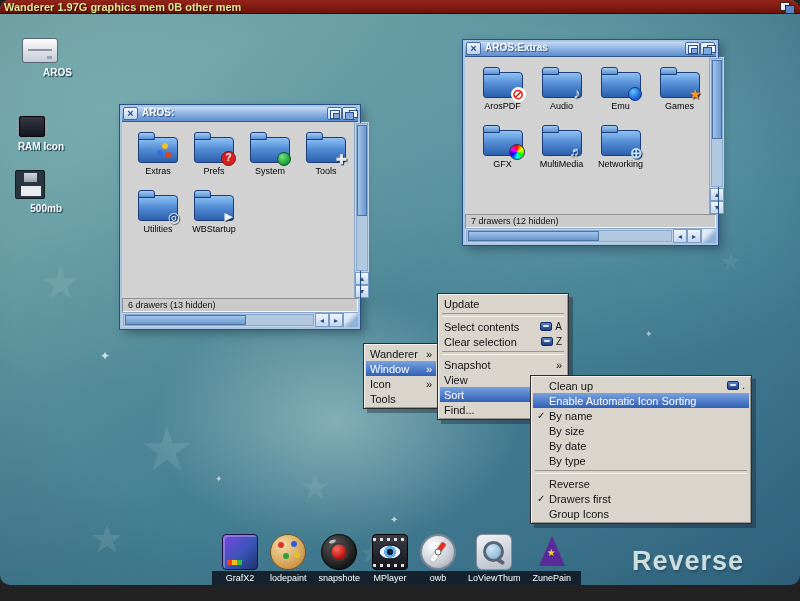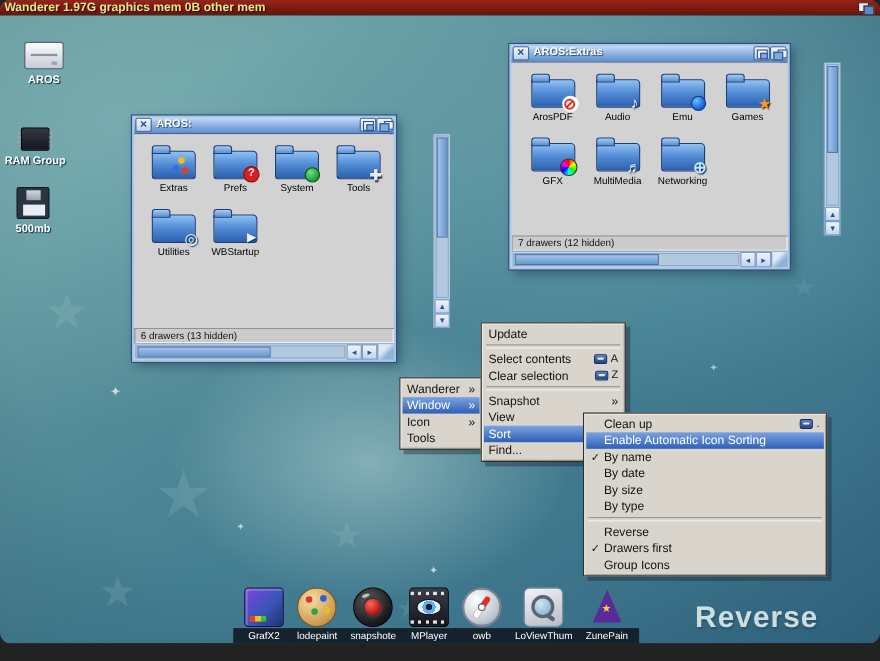--- a/index.html
+++ b/index.html
@@ -28,21 +28,21 @@
   .screen-depth::after { content:""; position:absolute; right:2px; top:4px; width:8px; height:7px;
     background:#5c88c8; border:1px solid #3a2418; }
 
   
   .star, .sparkle { position:absolute; line-height:1; pointer-events:none; }
   .star::before { content:"★"; color:#d8efe8; }
   .sparkle::before { content:"✦"; color:#ffffff; }
 
   
   .desk-icon { position:absolute; width:64px; text-align:center; z-index:2; }
-  .di-label { margin-top:4px; color:#fff; font-size:10px; font-weight:bold; text-shadow:1px 1px 1px #10303c; }
+  .di-label { margin-top:4px; color:#fff; font-size:10px; font-weight:bold; text-shadow:1px 1px 1px #10303c;text-align:right; }
   .art-disk { width:36px; height:25px; margin:0 auto; position:relative; border-radius:3px;
     background:linear-gradient(180deg,#fbfbfb,#c6ccd6); border:1px solid #58derr; border:1px solid #5a6678; }
   .art-disk::after { content:""; position:absolute; left:5px; right:5px; top:10px; height:2px; background:#8892a0; }
   .art-disk::before { content:""; position:absolute; right:5px; bottom:3px; width:5px; height:3px; background:#9aa4b0; }
   .art-chip { width:26px; height:21px; margin:0 auto; position:relative; border-radius:2px;
     background:linear-gradient(180deg,#343844,#14161e); border:1px solid #000; }
   .art-chip::before { content:""; position:absolute; left:-4px; top:3px; bottom:3px; width:3px;
     background:repeating-linear-gradient(180deg,#98a0ac 0 2px, transparent 2px 4px); }
   .art-chip::after { content:""; position:absolute; right:-4px; top:3px; bottom:3px; width:3px;
     background:repeating-linear-gradient(180deg,#98a0ac 0 2px, transparent 2px 4px); }
@@ -63,21 +63,21 @@
   .title { color:#fff; font-size:10px; font-weight:bold; padding-left:4px; flex:1;
     text-shadow:1px 1px 1px #2a4a7a; white-space:nowrap; }
   .gadget { width:15px; height:13px; flex:0 0 15px; position:relative; border:1px solid #44699e; border-radius:2px;
     background:linear-gradient(180deg,#f2f7fd,#bcd2ea); display:flex; align-items:center; justify-content:center; }
   .g-close::before { content:"×"; color:#2a4f8e; font-size:11px; font-weight:bold; line-height:1; }
   .g-zoom::before { content:""; position:absolute; left:2px; top:2px; width:8px; height:7px; border:1px solid #2a4f8e; background:#eef4fb; }
   .g-zoom::after  { content:""; position:absolute; left:5px; top:5px; width:5px; height:4px; border:1px solid #2a4f8e; background:#7fa8dc; }
   .g-depth::before{ content:""; position:absolute; left:6px; top:2px; width:7px; height:6px; border:1px solid #2a4f8e; background:#eef4fb; }
   .g-depth::after { content:""; position:absolute; left:2px; top:4px; width:7px; height:6px; border:1px solid #2a4f8e; background:#7fa8dc; }
 
-  .win-body { flex:1; display:flex; min-height:0;gap:40px; }
+  .win-body { flex:1; display:flex; min-height:0; }
   .content { flex:1; padding:10px 0 0 8px; background:#d2d2d2; }
   .icon-grid { display:grid; grid-template-columns:repeat(4, 56px); row-gap:14px; }
   .win2 .icon-grid { grid-template-columns:repeat(4, 59px); }
   .ficon-cell { text-align:center; }
   .ficon-label { margin-top:3px; font-size:9px; color:#000; white-space:nowrap; }
 
   .vscroll { flex:0 0 15px; display:flex; flex-direction:column; background:#c2d4e6; border-left:1px solid #8aa8cc; }
   .vtrack { flex:1; position:relative; margin:1px; background:#b2c8de; border:1px solid #8aa8cc; }
   .vthumb { position:absolute; left:0; right:0; top:1px; height:62%;
     background:linear-gradient(90deg,#a2c4ec,#6c98cc); border:1px solid #4a74a8; }
@@ -230,21 +230,21 @@
     <span class="sparkle" style="left:645px;top:330px;font-size:9px;opacity:.55"></span>
     <span class="sparkle" style="left:745px;top:470px;font-size:10px;opacity:.6"></span>
   </div>
 
   <div class="desk-icon" style="left:8px;top:38px;">
     <div class="art-disk"></div>
     <div class="di-label">AROS</div>
   </div>
   <div class="desk-icon" style="left:0px;top:116px;">
     <div class="art-chip"></div>
-    <div class="di-label">RAM Group</div>
+    <div class="di-label">RAM Icon</div>
   </div>
   <div class="desk-icon" style="left:-2px;top:170px;">
     <div class="art-floppy"></div>
     <div class="di-label">500mb</div>
   </div>
 
   <div class="window win1">
     <div class="titlebar">
       <div class="gadget g-close"></div>
       <div class="title">AROS:</div>
@@ -429,25 +429,25 @@
     <div class="mi hl">
       <span class="check"></span>
       <span class="lab">Enable Automatic Icon Sorting</span>
     </div>
     <div class="mi">
       <span class="check">✓</span>
       <span class="lab">By name</span>
     </div>
     <div class="mi">
       <span class="check"></span>
+      <span class="lab">By size</span>
+    </div>
+    <div class="mi">
+      <span class="check"></span>
       <span class="lab">By date</span>
-    </div>
-    <div class="mi">
-      <span class="check"></span>
-      <span class="lab">By size</span>
     </div>
     <div class="mi">
       <span class="check"></span>
       <span class="lab">By type</span>
     </div>
     <div class="msep"></div>
     <div class="mi">
       <span class="check"></span>
       <span class="lab">Reverse</span>
     </div>

